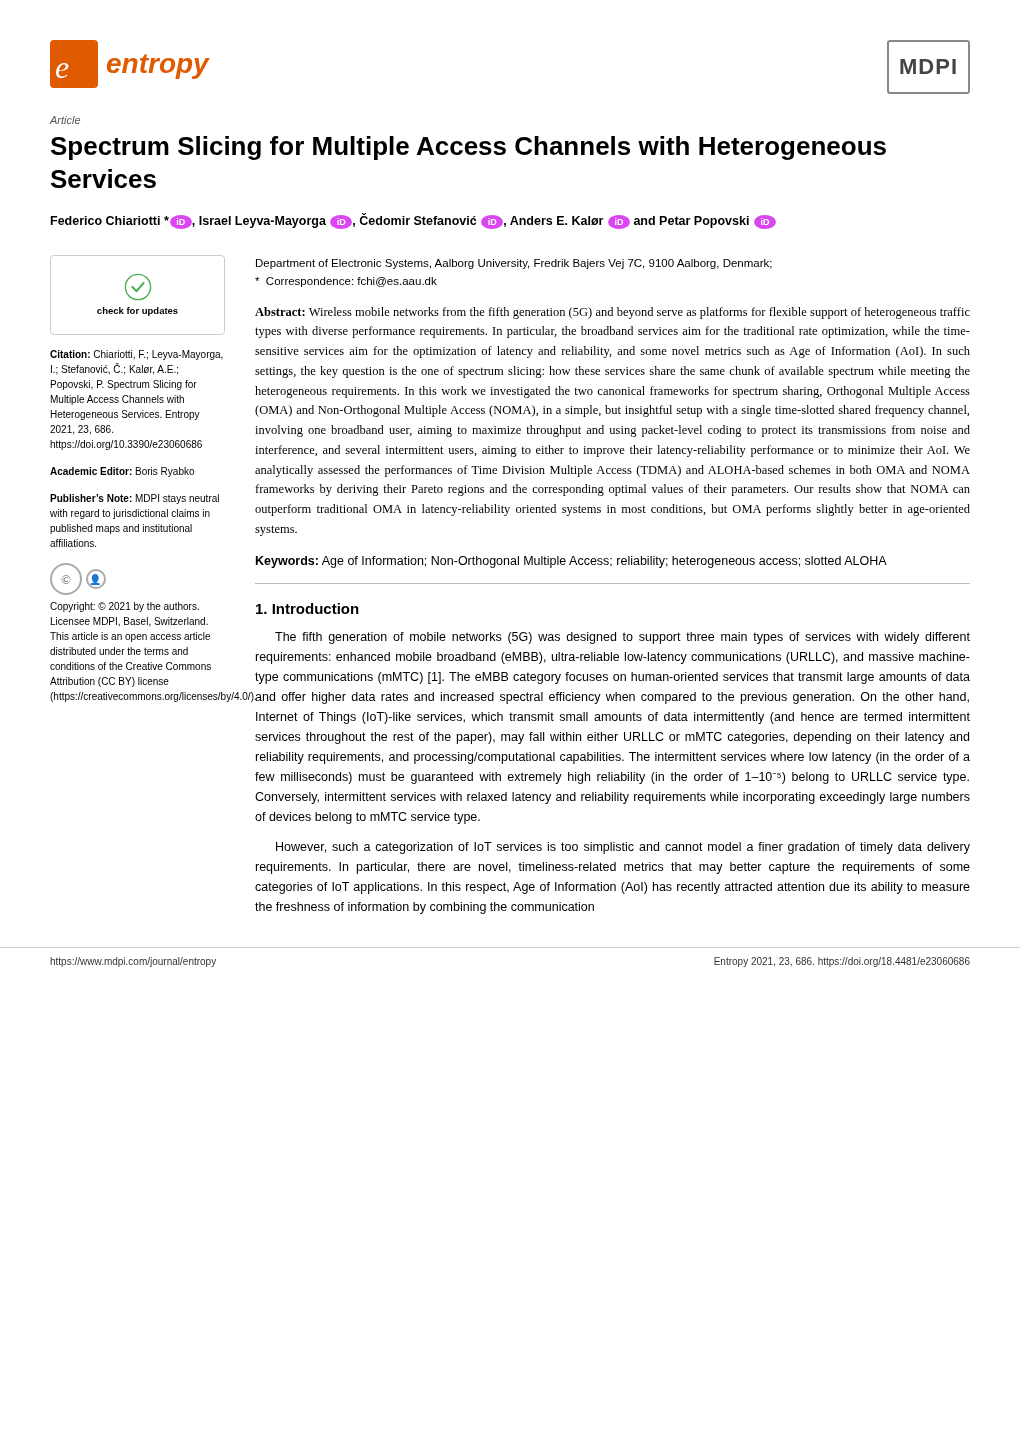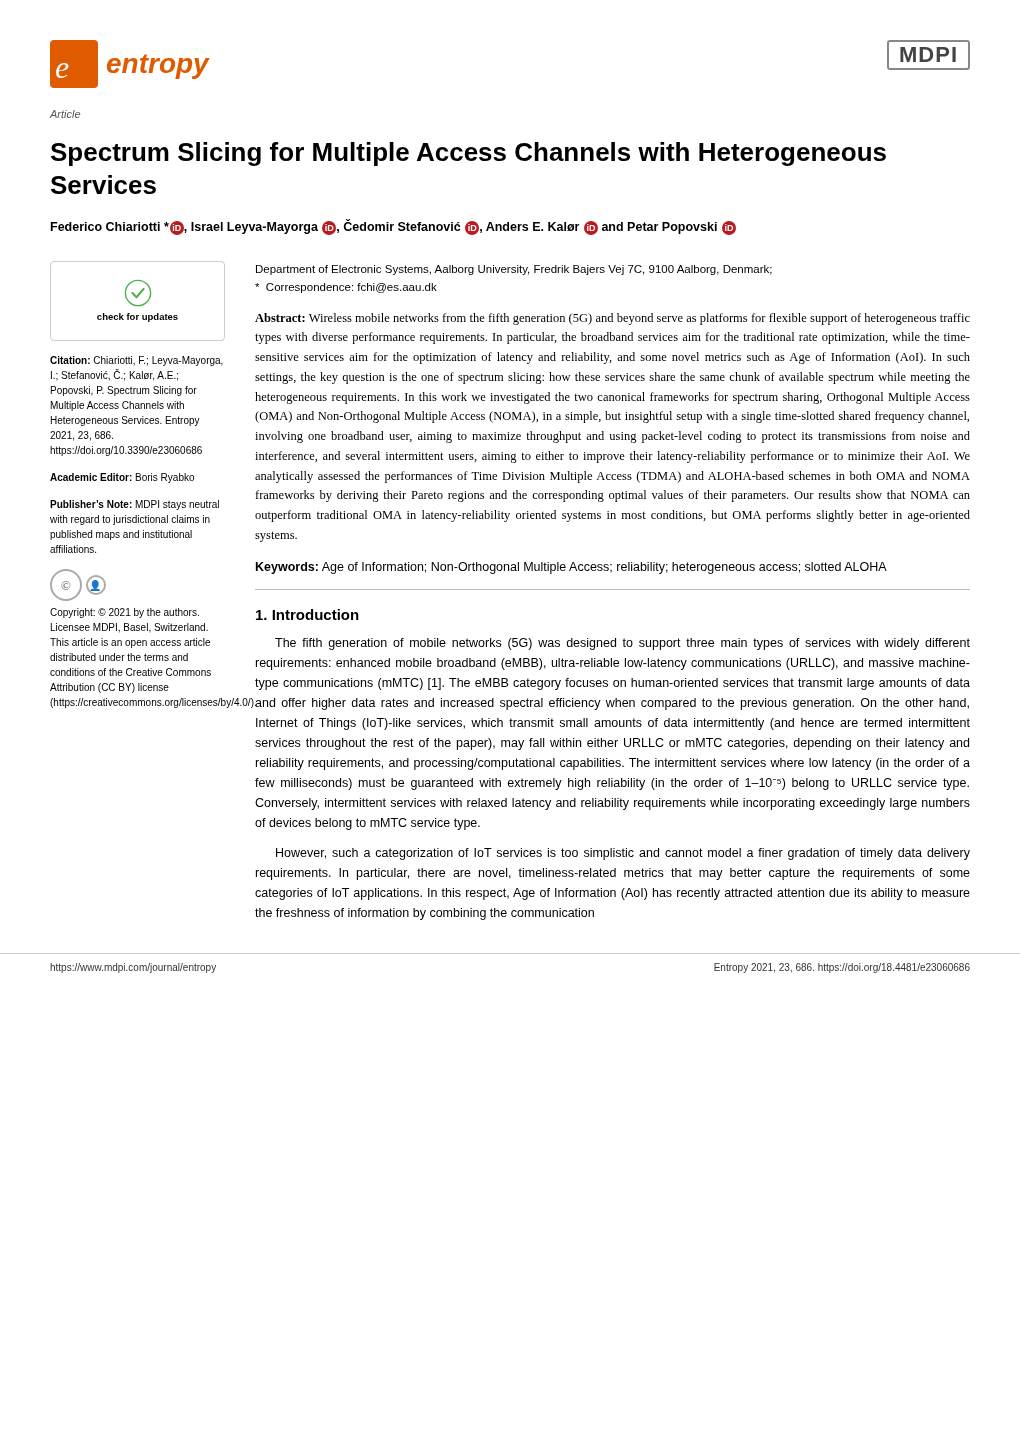--- a/index.html
+++ b/index.html
@@ -46,21 +46,21 @@
       color: #e05a00;
       font-weight: bold;
     }
 
     .mdpi-logo {
       font-family: Arial, sans-serif;
       font-size: 22px;
       font-weight: bold;
       color: #444;
       border: 2px solid #888;
-      padding: 0 10px;
+      padding: 12px 10px;
       border-radius: 3px;
       letter-spacing: 1px;
     }
 
     
     .content {
       display: flex;
       padding: 10px 50px 0 50px;
       gap: 0;
     }
@@ -77,21 +77,21 @@
       flex: 1;
       padding-left: 10px;
     }
 
     
     .article-type {
       font-family: Arial, sans-serif;
       font-size: 11px;
       font-style: italic;
       color: #555;
-      margin-bottom: 16px;
+      margin-bottom: 4px;
     }
 
     
     .article-title {
       font-size: 26px;
       font-weight: bold;
       font-family: Arial, sans-serif;
       line-height: 1.25;
       margin-bottom: 16px;
       color: #000;
@@ -100,24 +100,24 @@
     
     .authors {
       font-family: Arial, sans-serif;
       font-size: 12.5px;
       font-weight: bold;
       margin-bottom: 14px;
       line-height: 1.6;
     }
     .orcid-icon {
       display: inline-block;
-      width: 14px;
+      width: 22px;
       height: 14px;
       border-radius: 50%;
-      background: #b91c1c;
+      background: #d946ef;
       vertical-align: middle;
       margin-left: 1px;
       font-size: 9px;
       text-align: center;
       line-height: 14px;
       color: white;
       font-weight: bold;
     }
 
     

